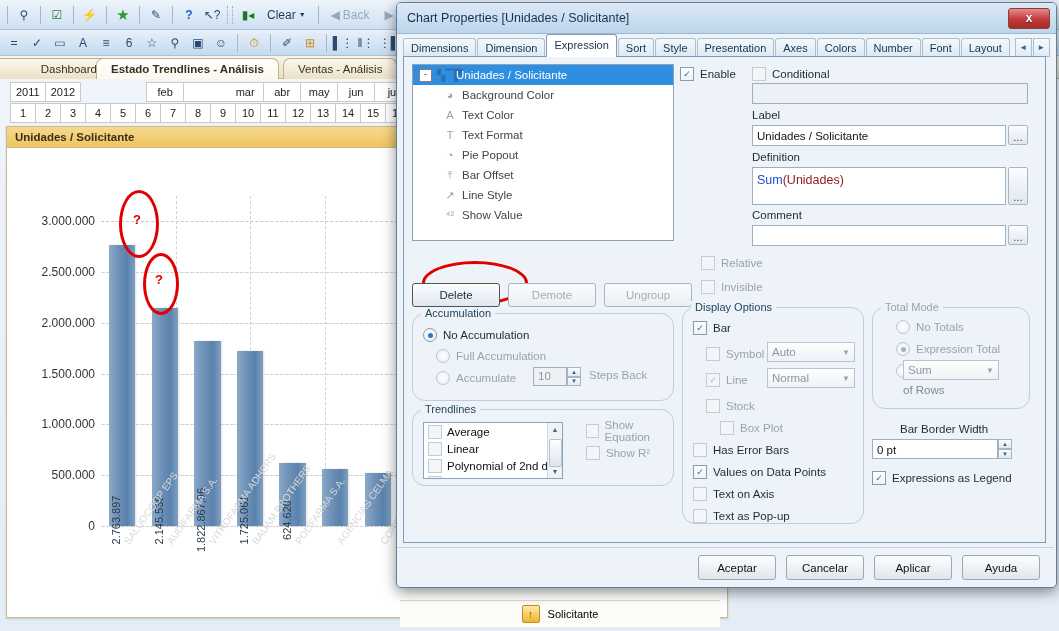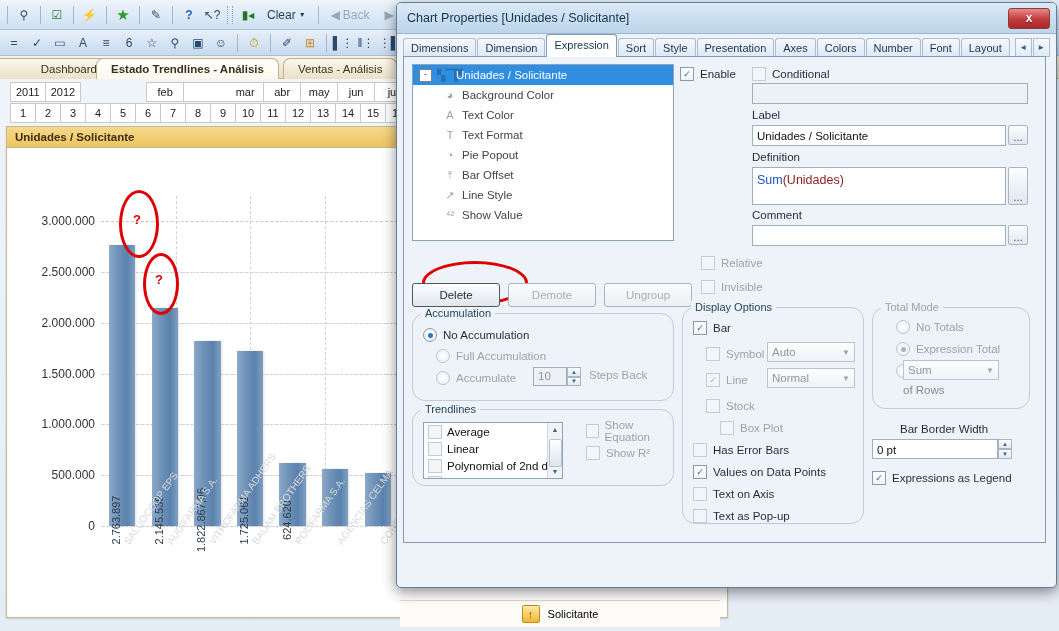--- a/index.html
+++ b/index.html
@@ -582,13 +582,19 @@
         <div>▼</div>
       </div>
 
       <div class="opt" style="position:absolute;left:468px;top:412px;">
         <span class="chk">✓</span>
         <span>Expressions as Legend</span>
       </div>
     </div>
   </div>
 
+  <div id="footer">
+      <div class="fbtn">Aceptar</div>
+      <div class="fbtn">Cancelar</div>
+      <div class="fbtn">Aplicar</div>
+      <div class="fbtn">Ayuda</div>
+    </div>
 </div>
 
 </body></html>

